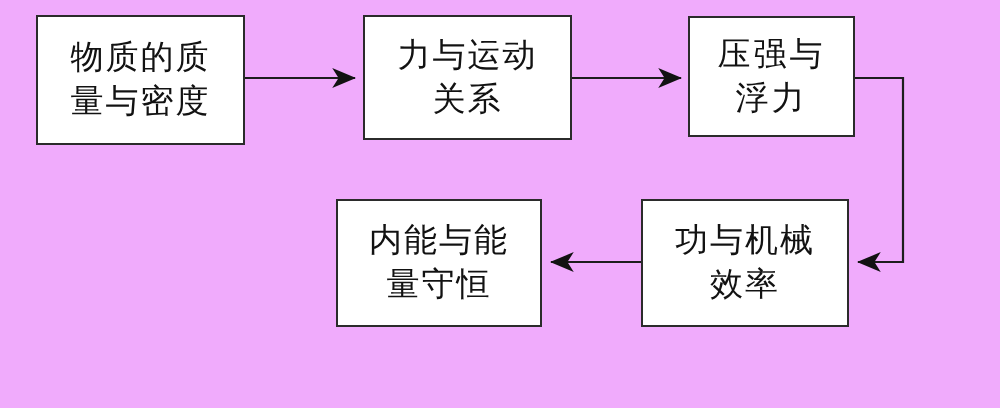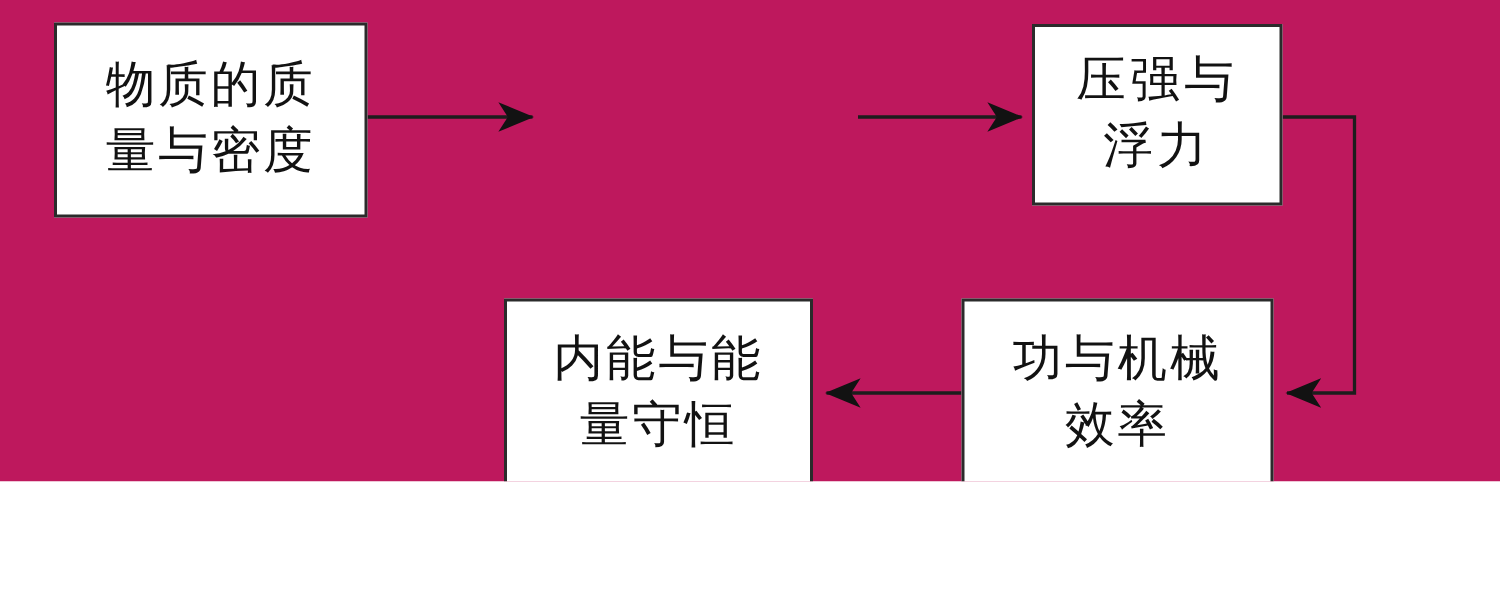--- a/index.html
+++ b/index.html
@@ -7,22 +7,22 @@
     margin: 0;
     padding: 0;
     background: #ffffff;
   }
   body {
     font-family: "Liberation Serif", "DejaVu Serif", serif;
   }
   #diagram-root {
     position: relative;
     width: 1000px;
-    height: 321px;
-    background: #be185d;
+    height: 408px;
+    background: #f0abfc;
     overflow: hidden;
   }
   #connector-layer {
     position: absolute;
     left: 0;
     top: 0;
     width: 1000px;
     height: 408px;
     pointer-events: none;
   }
@@ -101,20 +101,24 @@
     <g>
       <path d="M 641 262 L 551 262" fill="none" stroke="#1d1d1d" stroke-width="2.2" marker-end="url(#arrow-left)"></path>
     </g>
   </svg>
 
   <div class="node-box" id="node-matter">
     <span class="node-label">物质的质
 量与密度</span>
   </div>
 
+  <div class="node-box" id="node-force">
+    <span class="node-label">力与运动
+关系</span>
+  </div>
 
   <div class="node-box" id="node-work">
     <span class="node-label">功与机械
 效率</span>
   </div>
 
   <div class="node-box" id="node-pressure">
     <span class="node-label">压强与
 浮力</span>
   </div>

